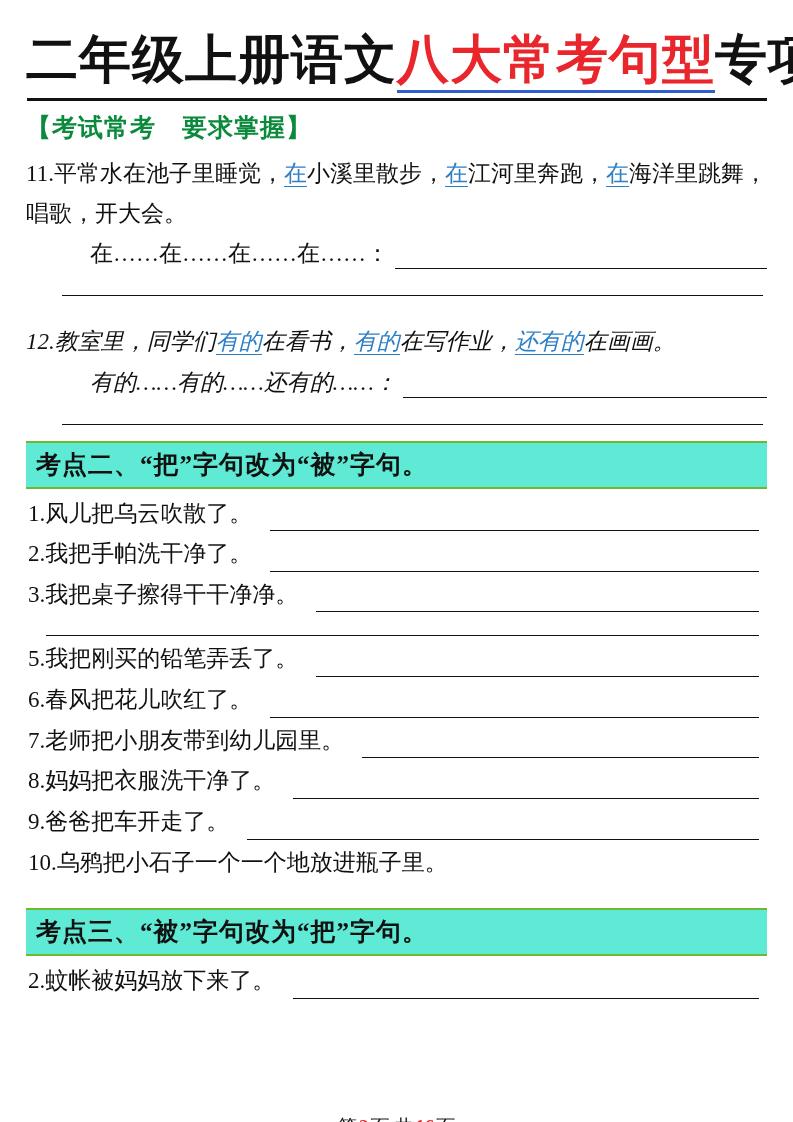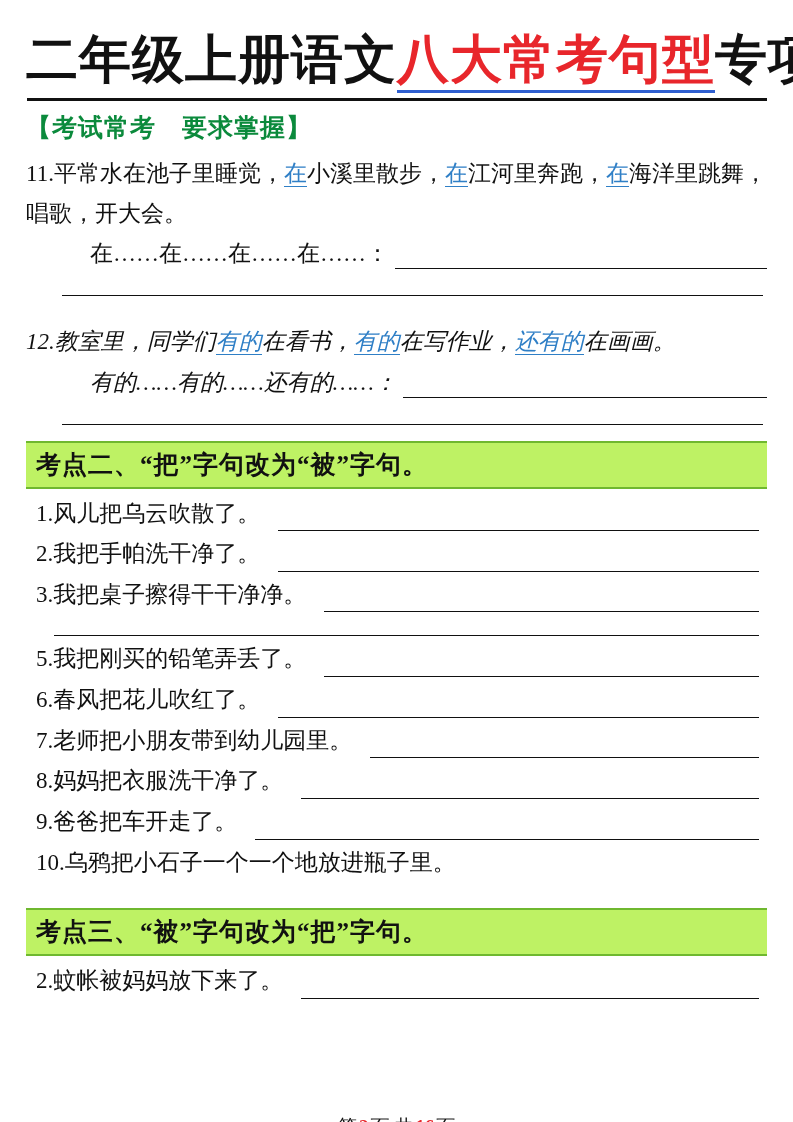--- a/index.html
+++ b/index.html
@@ -86,33 +86,33 @@
   }
   .blank-line-full {
     margin-left: 36px;
     margin-right: 4px;
     border-bottom: 1.6px solid #111111;
     height: 26px;
   }
 
   
   .section-bar {
-    background: #bef264;
+    background: #5eead4;
     margin-top: 16px;
     padding: 5px 10px 6px 10px;
     font-size: 25px;
     font-weight: bold;
     color: #111111;
     letter-spacing: 1px;
     border-top: 2px solid #6fb82f;
     border-bottom: 2px solid #6fb82f;
   }
 
   
-  .ex-list { margin-top: 4px; margin-left: 8px; }
+  .ex-list { margin-top: 4px; }
   .ex-item {
     display: flex;
     align-items: flex-end;
     font-size: 23px;
     line-height: 1.55;
     padding: 3px 0 2px 2px;
   }
   .ex-text { white-space: nowrap; }
   .ex-blank {
     flex: 1;

